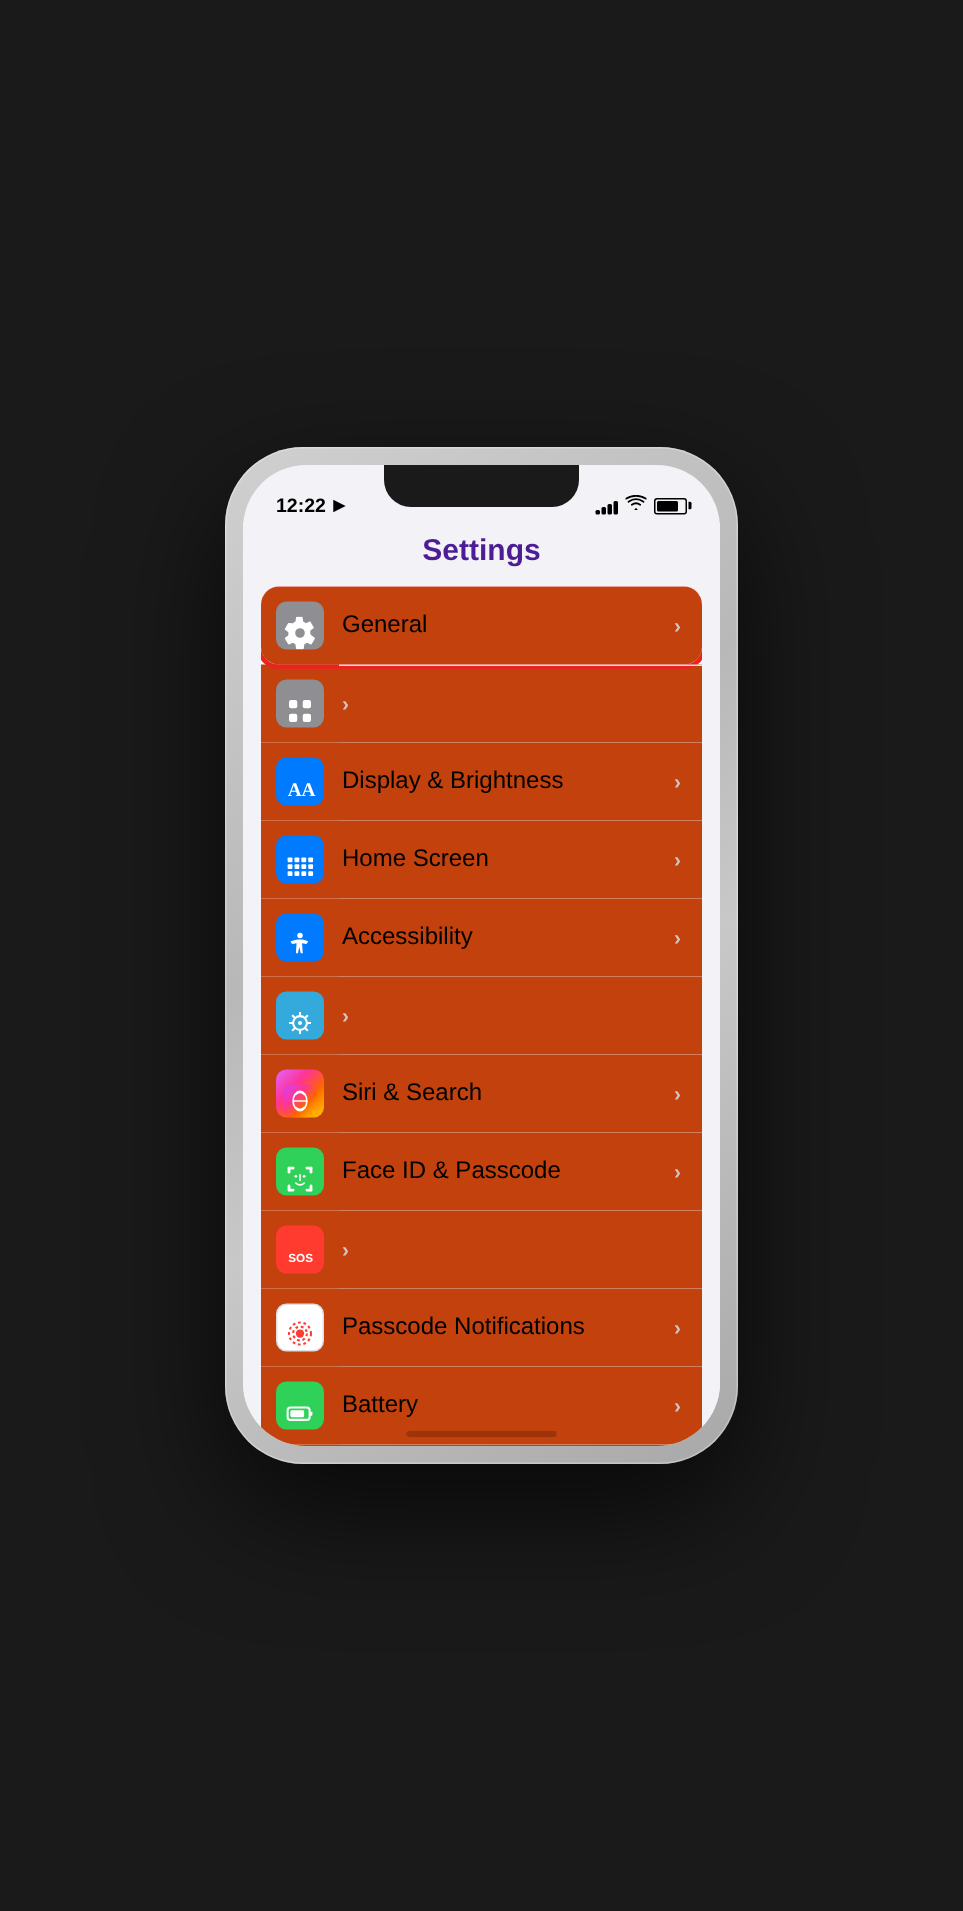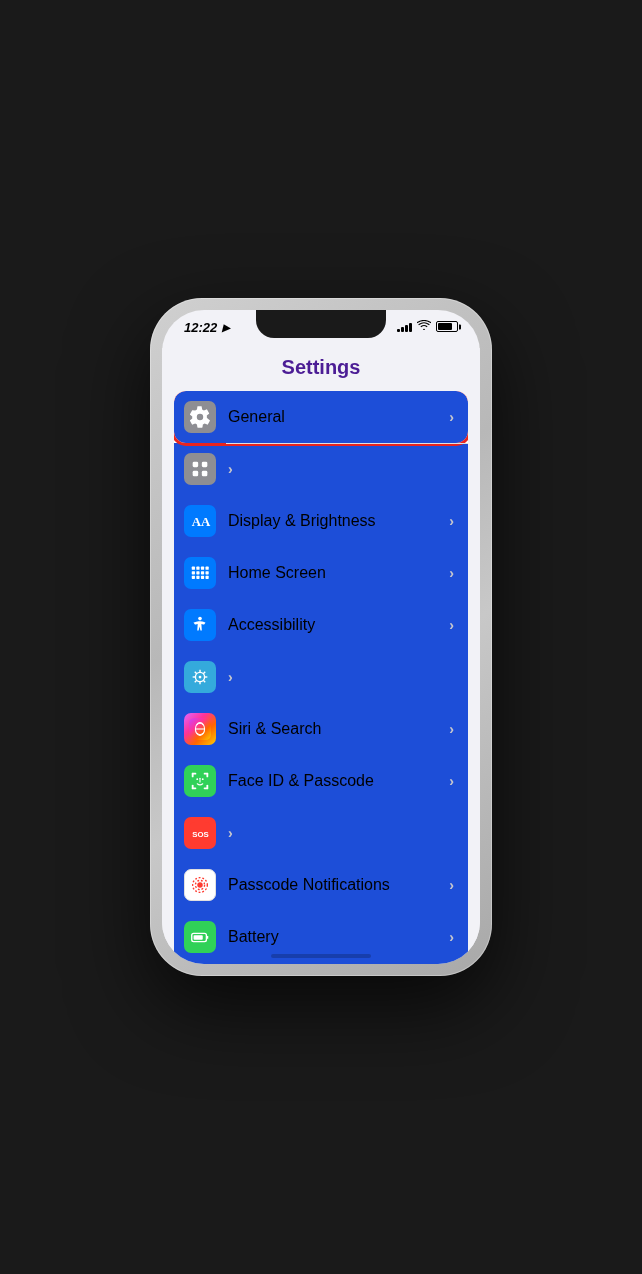--- a/index.html
+++ b/index.html
@@ -38,26 +38,25 @@
       height: 28px;
       background: #1a1a1a;
       border-bottom-left-radius: 18px;
       border-bottom-right-radius: 18px;
       z-index: 10;
     }
     
     .status-bar {
       display: flex;
       justify-content: space-between;
-      align-items: flex-start;
+      align-items: flex-end;
       padding: 10px 22px 4px 22px;
       height: 38px;
       position: relative;
       z-index: 5;
-      font-style: italic;
     }
     .status-time {
       font-size: 13px;
       font-weight: 600;
       color: #000;
       display: flex;
       align-items: center;
       gap: 3px;
     }
     .status-icons {
@@ -128,42 +127,42 @@
       margin: 0 12px 18px 12px;
       overflow: hidden;
     }
     .settings-row {
       display: flex;
       align-items: center;
       padding: 0 14px 0 10px;
       height: 52px;
       position: relative;
       cursor: pointer;
-      background: #1d4ed8;
+      background: #c2410c;
     }
     .settings-row:not(:last-child)::after {
       content: '';
       position: absolute;
       bottom: 0;
       left: 52px;
       right: 0;
       height: 0.5px;
       background: #e0e0e0;
     }
     .settings-row.highlighted {
       outline: 3px solid #e8241e;
       border-radius: 12px;
       z-index: 2;
     }
     .row-icon {
       width: 32px;
       height: 32px;
       border-radius: 7px;
       display: flex;
-      align-items: center;
+      align-items: flex-end;
       justify-content: center;
       margin-right: 12px;
       flex-shrink: 0;
       font-size: 17px;
       color: #fff;
     }
     .row-label {
       flex: 1;
       font-size: 16px;
       color: #000;

